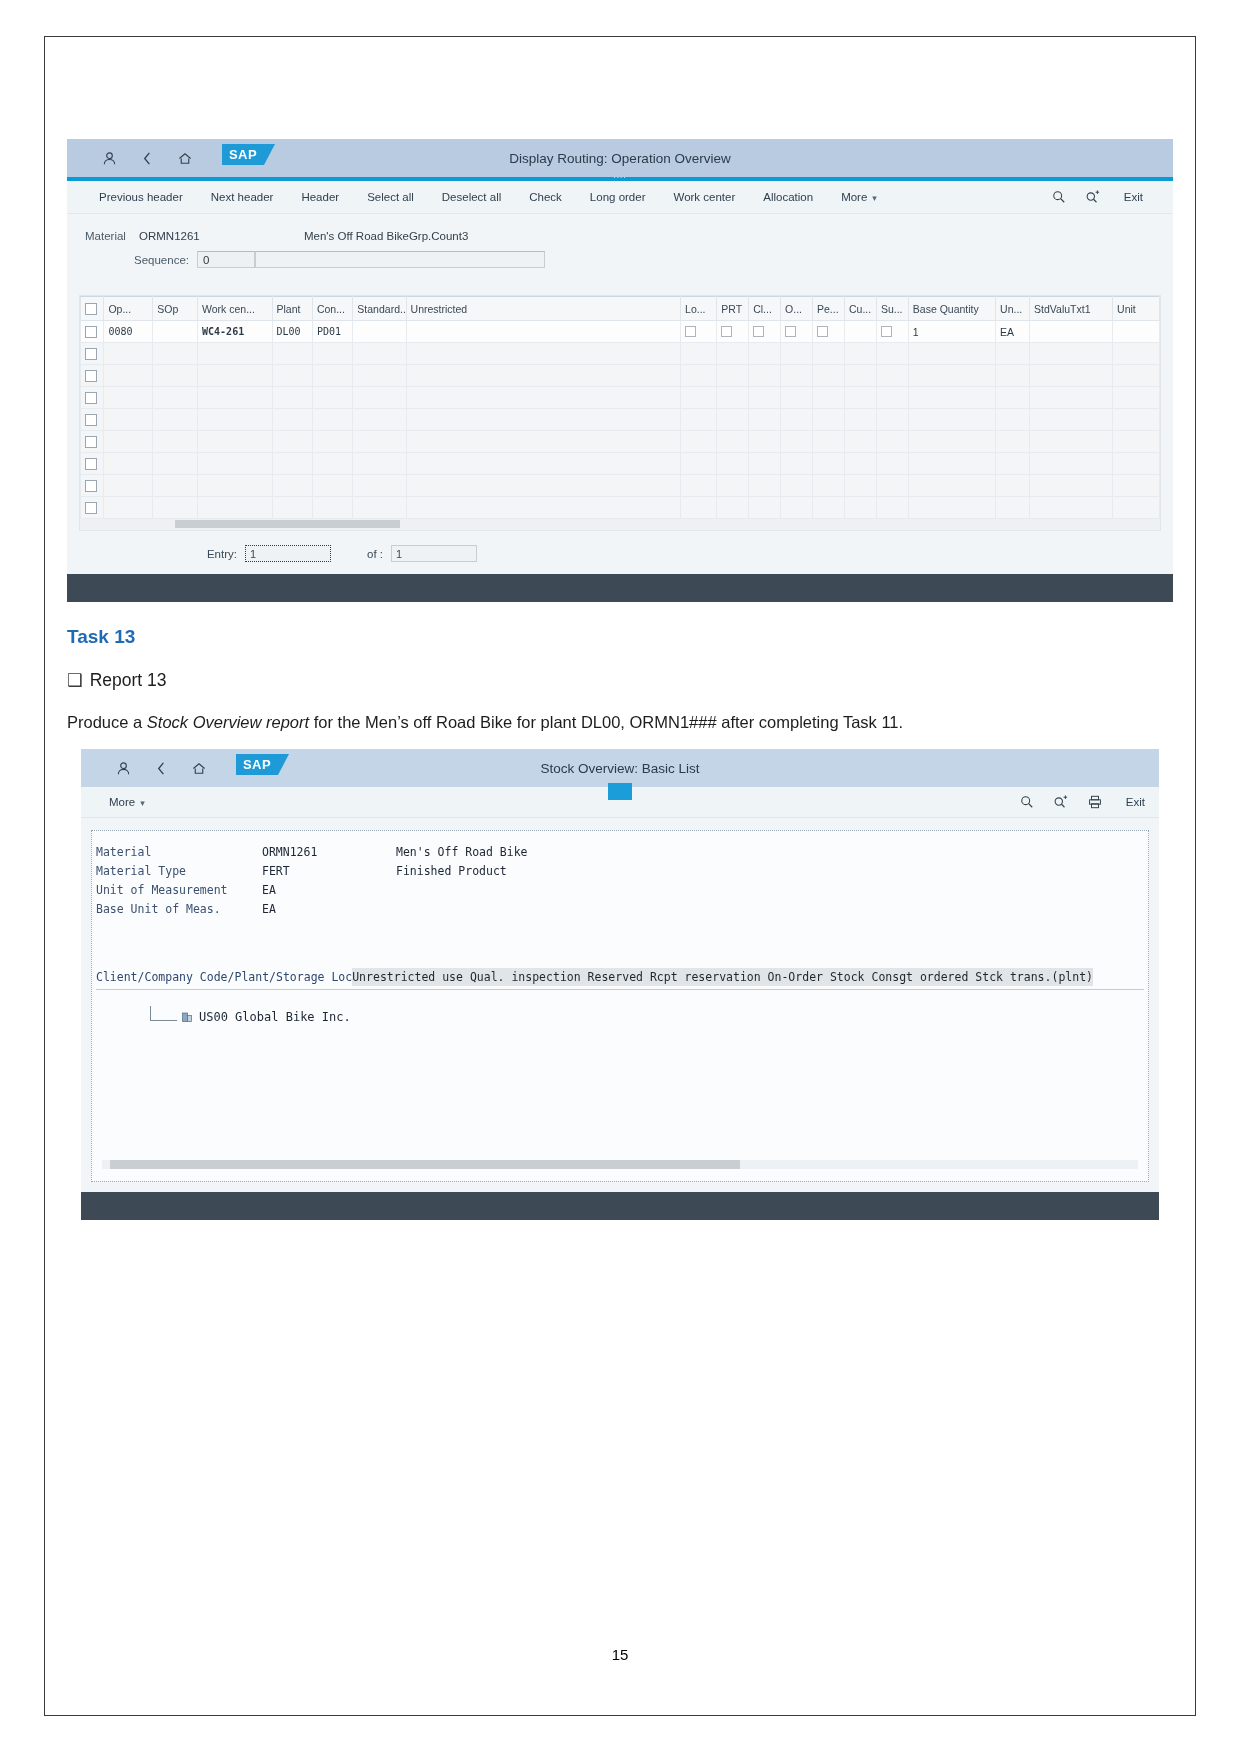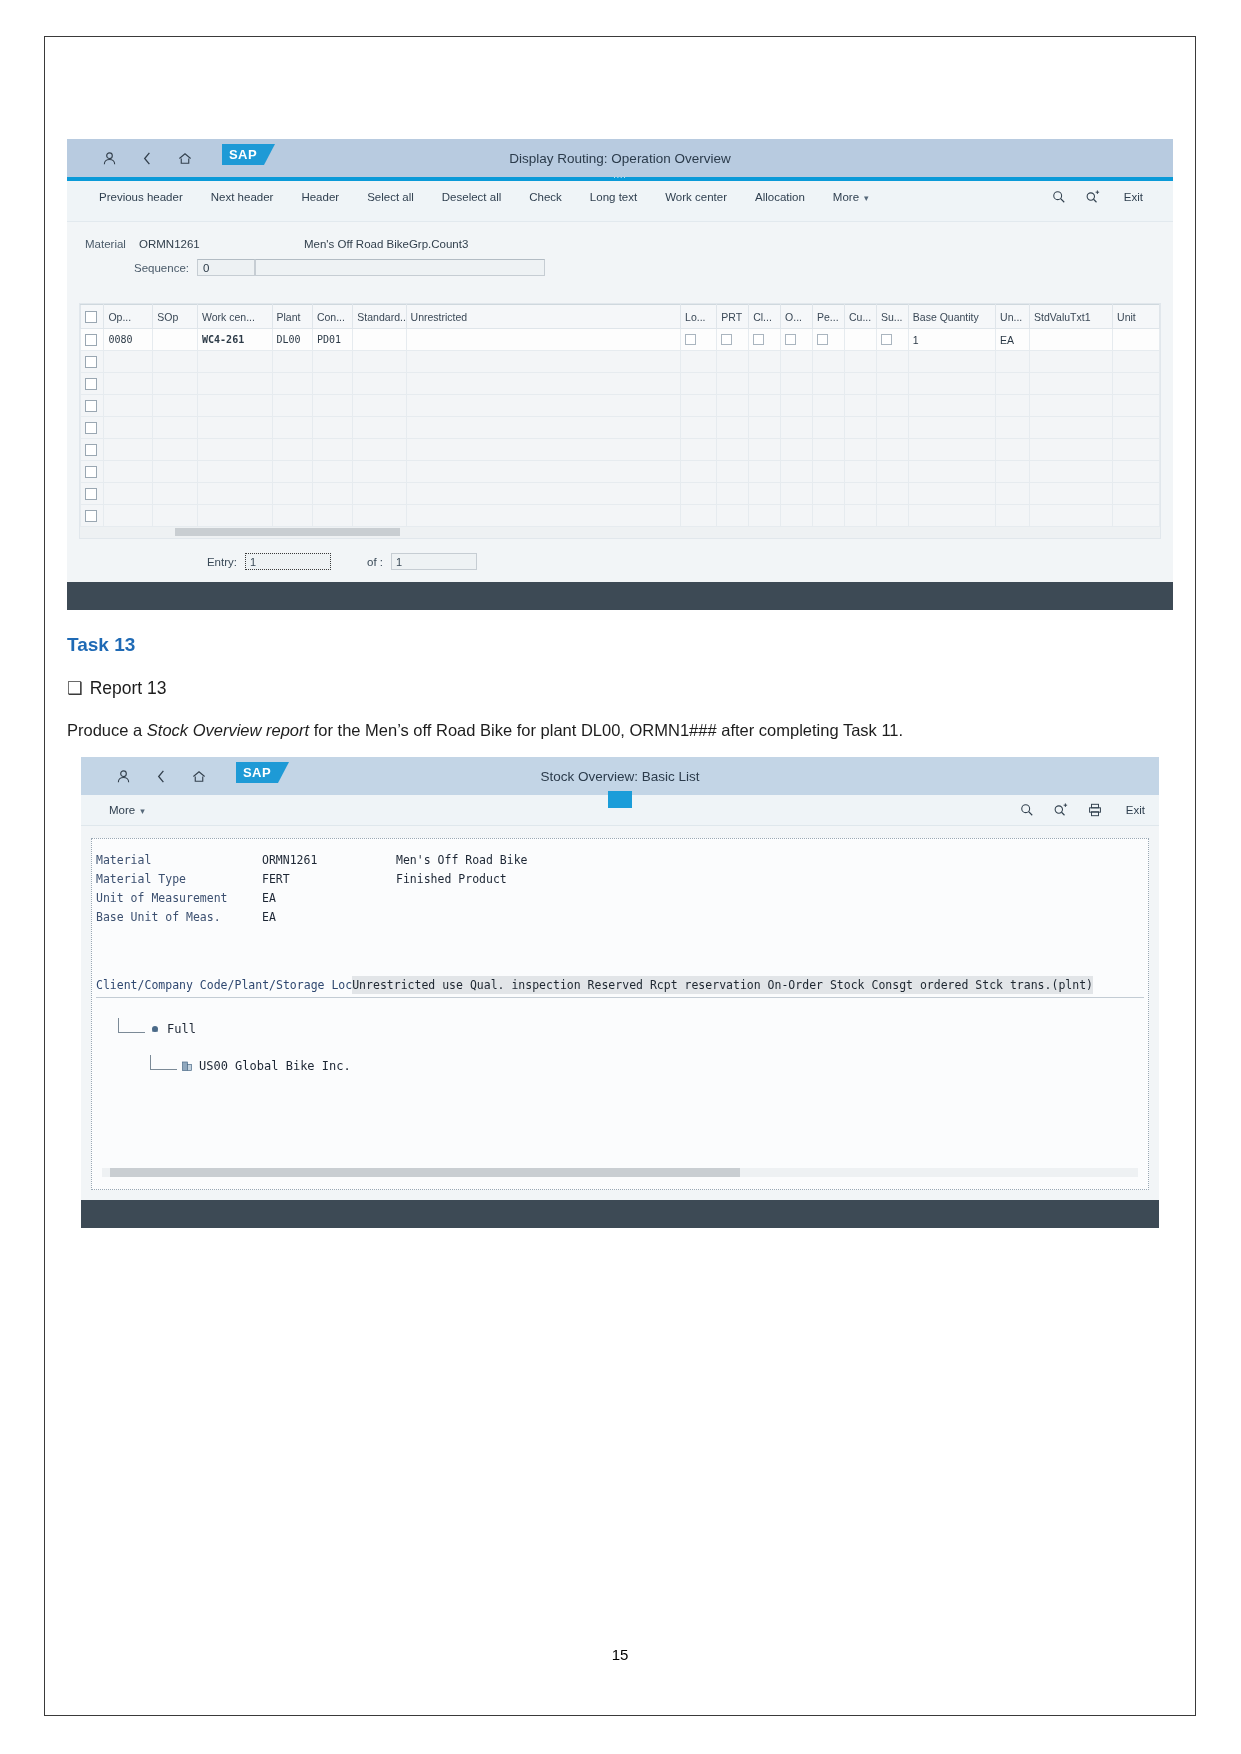--- a/index.html
+++ b/index.html
@@ -115,21 +115,21 @@
     color: #ffffff;
     letter-spacing: 1px;
     line-height: 6px;
   }
 
   .sap-toolbar {
     height: 32px;
     background: #eff4f7;
     display: flex;
     align-items: center;
-    padding: 0 16px 8px 0;
+    padding: 0 16px 0 0;
     border-bottom: 1px solid #e2e9ee;
     position: relative;
   }
   .tb-left {
     display: flex;
     align-items: center;
     gap: 0;
     padding-left: 18px;
     flex: 1;
   }
@@ -476,21 +476,21 @@
       </div>
 
       <div class="sap-toolbar">
         <div class="tb-left">
           <span class="tb-btn">Previous header</span>
           <span class="tb-btn">Next header</span>
           <span class="tb-btn">Header</span>
           <span class="tb-btn">Select all</span>
           <span class="tb-btn">Deselect all</span>
           <span class="tb-btn">Check</span>
-          <span class="tb-btn">Long text</span>
+          <span class="tb-btn">Long order</span>
           <span class="tb-btn">Work center</span>
           <span class="tb-btn">Allocation</span>
           <span class="tb-btn"><span>More</span><span class="caret">▾</span></span>
         </div>
         <div class="tb-right">
           <span class="tb-ico">
             <svg width="14" height="14" viewBox="0 0 16 16">
                 <circle cx="6.5" cy="6.5" r="4.5" fill="none" stroke="#31404e" stroke-width="1.2"></circle>
                 <line x1="10" y1="10" x2="14" y2="14" stroke="#31404e" stroke-width="1.3"></line>
               </svg>
@@ -867,30 +867,20 @@
             <span class="rpt-c3"></span>
           </div>
         </div>
 
         <div class="rpt-head">
           <span class="left">Client/Company Code/Plant/Storage Loc</span>
             <span class="hl">Unrestricted use Qual. inspection Reserved Rcpt reservation On-Order Stock Consgt ordered Stck trans.(plnt)</span>
         </div>
         <div class="rpt-rule"></div>
 
-        <div class="tree-row tree-1">
-          <span class="elbow"></span>
-          <span class="node-ico">
-            <svg width="12" height="12" viewBox="0 0 12 12">
-                <circle cx="6" cy="6" r="3" fill="#4a6a88"></circle>
-                <path d="M3 8 L9 8" stroke="#4a6a88" stroke-width="1"></path>
-              </svg>
-          </span>
-          <span>Full</span>
-        </div>
 
         <div class="tree-row tree-2">
           <span class="elbow"></span>
           <span class="node-ico">
             <svg width="12" height="12" viewBox="0 0 12 12">
                 <rect x="1.5" y="2" width="5" height="8.5" fill="#8fa7bd" stroke="#4a6a88" stroke-width=".7"></rect>
                 <rect x="6.5" y="4.5" width="4" height="6" fill="#c3d2de" stroke="#4a6a88" stroke-width=".7"></rect>
               </svg>
           </span>
           <span>US00 Global Bike Inc.</span>

